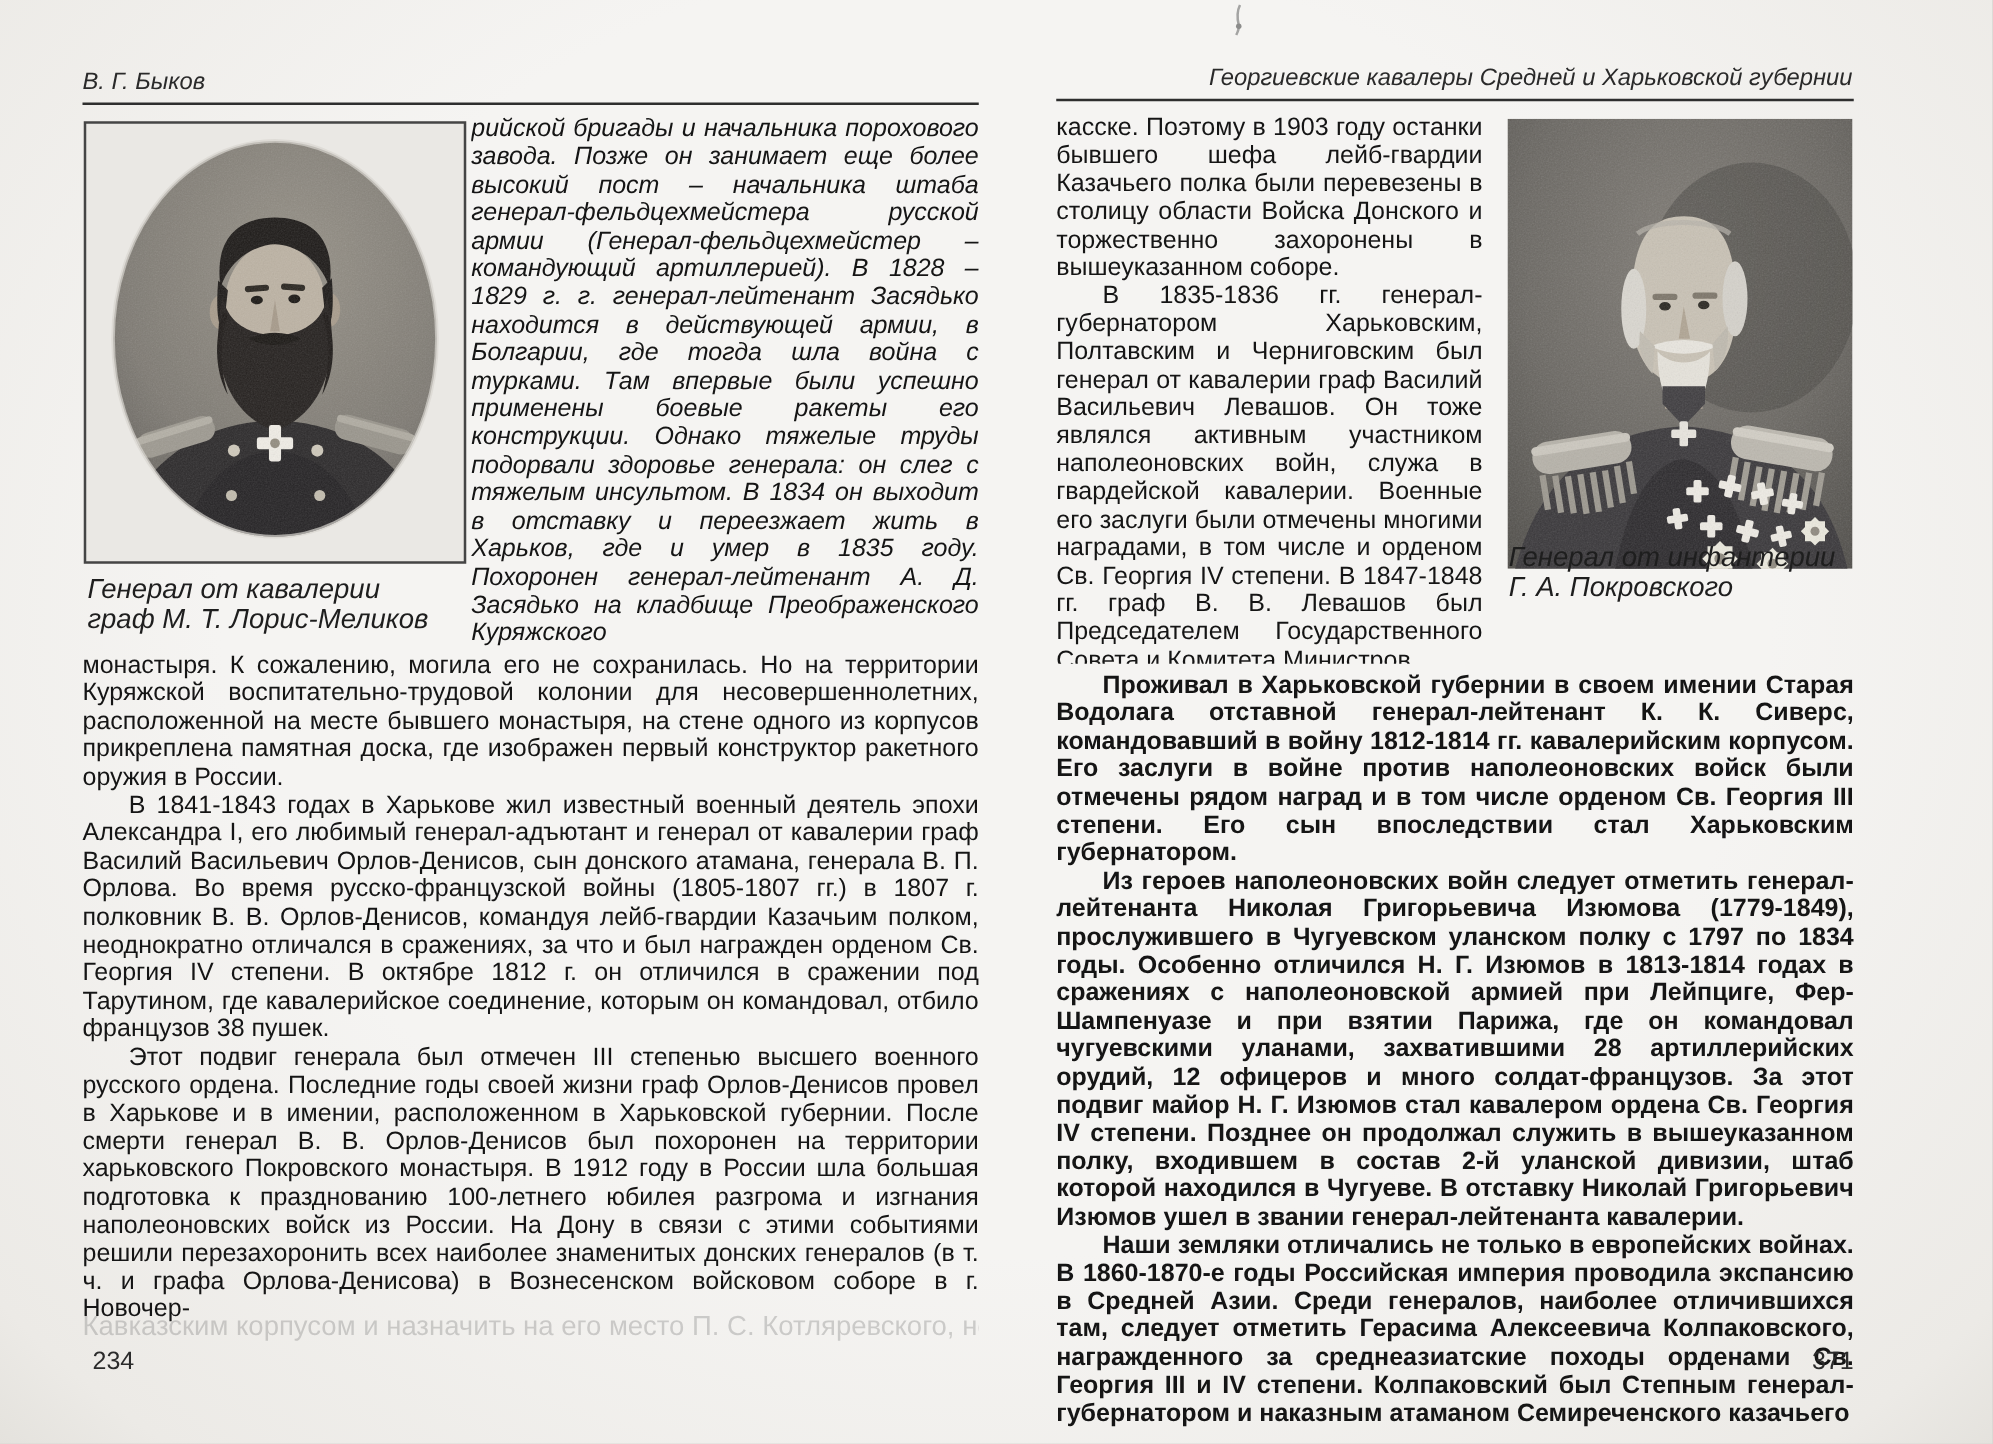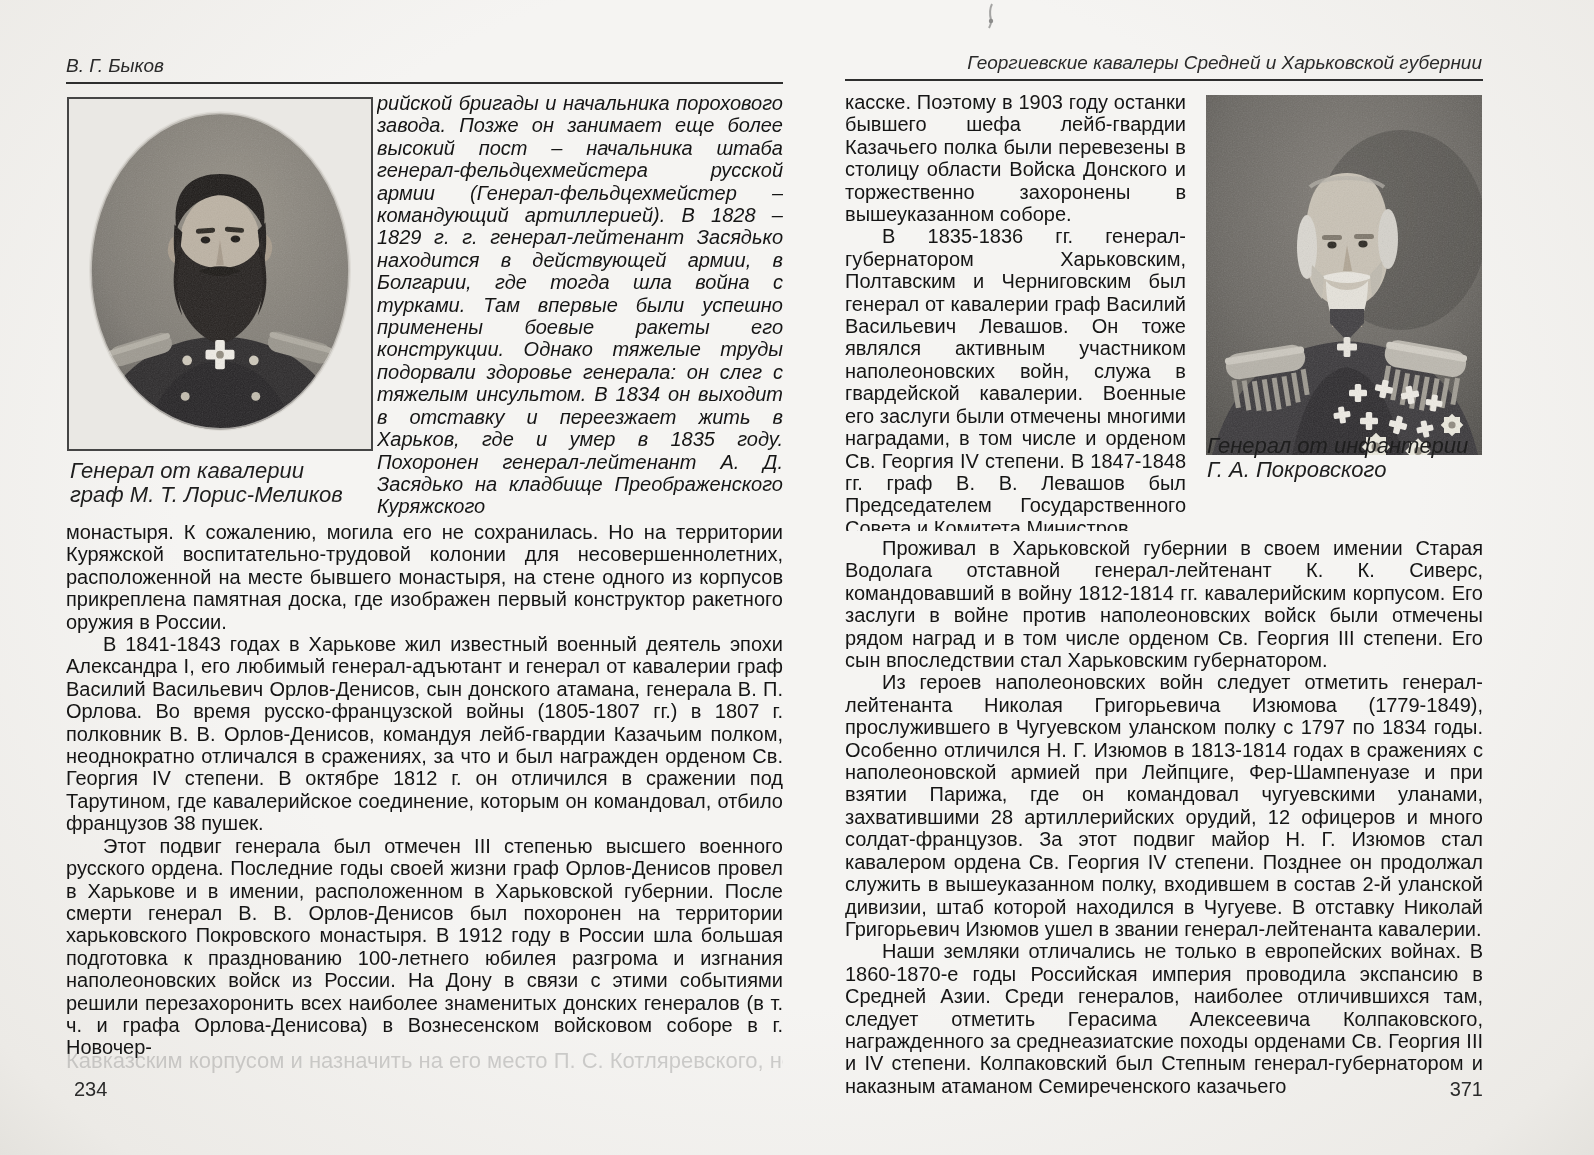--- a/index.html
+++ b/index.html
@@ -14,21 +14,21 @@
   .rh-right{left:845px;top:52px;width:637px;text-align:right;}
   .rule{position:absolute;height:2px;background:#2e2e2e;}
   .rule-left{left:66px;top:82px;width:717px;}
   .rule-right{left:845px;top:79px;width:638px;}
   .body-copy{text-align:justify;font-size:20px;line-height:22.4px;color:#151515;}
   .body-copy p{margin:0;}
   .indent{text-indent:37px;}
   .col-left{position:absolute;left:377px;top:92px;width:406px;height:432px;overflow:hidden;font-style:italic;}
   .col-right{position:absolute;left:845px;top:91px;width:341px;height:440px;overflow:hidden;}
   .full-left{position:absolute;left:66px;top:521px;width:717px;}
-  .full-right{position:absolute;left:845px;top:537px;width:638px;}
+  .full-right{position:absolute;left:845px;top:537px;width:638px;font-weight:bold;}
   .photo-frame{
     position:absolute;left:67px;top:97px;width:306px;height:354px;
     border:2px solid #454545;background:#eae8e4;box-sizing:border-box;padding:5px;
   }
   .photo-plain{position:absolute;left:1206px;top:95px;width:276px;height:360px;}
   .photo-frame svg,.photo-plain svg{display:block;width:100%;height:100%;}
   .caption{position:absolute;font-style:italic;font-size:22px;line-height:23.5px;color:#1e1e1e;}
   .cap-left{left:70px;top:459px;}
   .cap-right{left:1207px;top:434px;}
   .pagenum{position:absolute;font-size:20px;color:#2b2b2b;}

